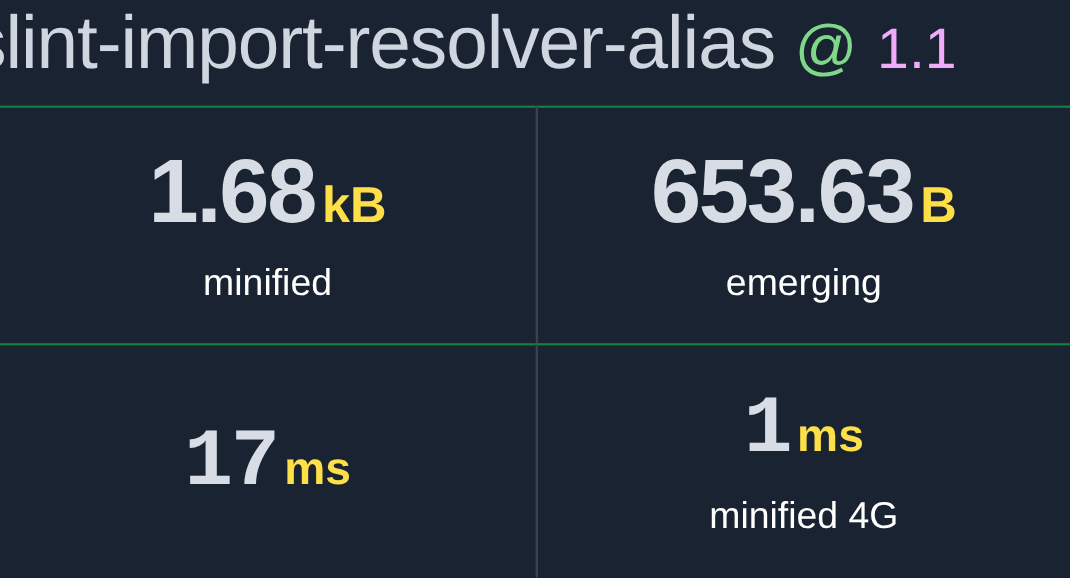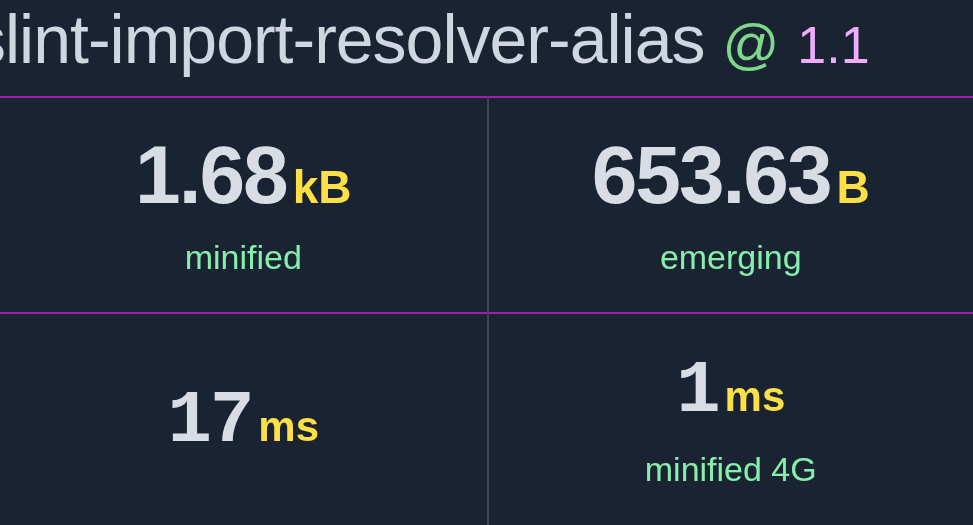--- a/index.html
+++ b/index.html
@@ -39,21 +39,21 @@
       font-weight: 400;
       color: #f0abfc;
     }
     .grid {
       display: grid;
       grid-template-columns: 1fr 1fr;
       grid-template-rows: 1fr 1fr;
       height: 432px;
     }
     .cell {
-      border-top: 2px solid #a21caf;
+      border-top: 2px solid #15803d;
       display: flex;
       flex-direction: column;
       align-items: center;
       justify-content: center;
       padding: 10px 0;
     }
     .cell.right {
       border-left: 2px solid #3a4452;
     }
     .value-row {
@@ -70,21 +70,21 @@
     }
     .unit {
       font-size: 46px;
       font-weight: 700;
       color: #fde047;
       line-height: 1;
     }
     .label {
       font-size: 34px;
       font-weight: 400;
-      color: #86efac;
+      color: #ffffff;
       margin-top: 22px;
     }
     .row2 .value {
       font-size: 74px;
       font-family: Liberation Mono, monospace;
     }
     .row2 .unit {
       font-size: 42px;
     }
     .row2 .label {

